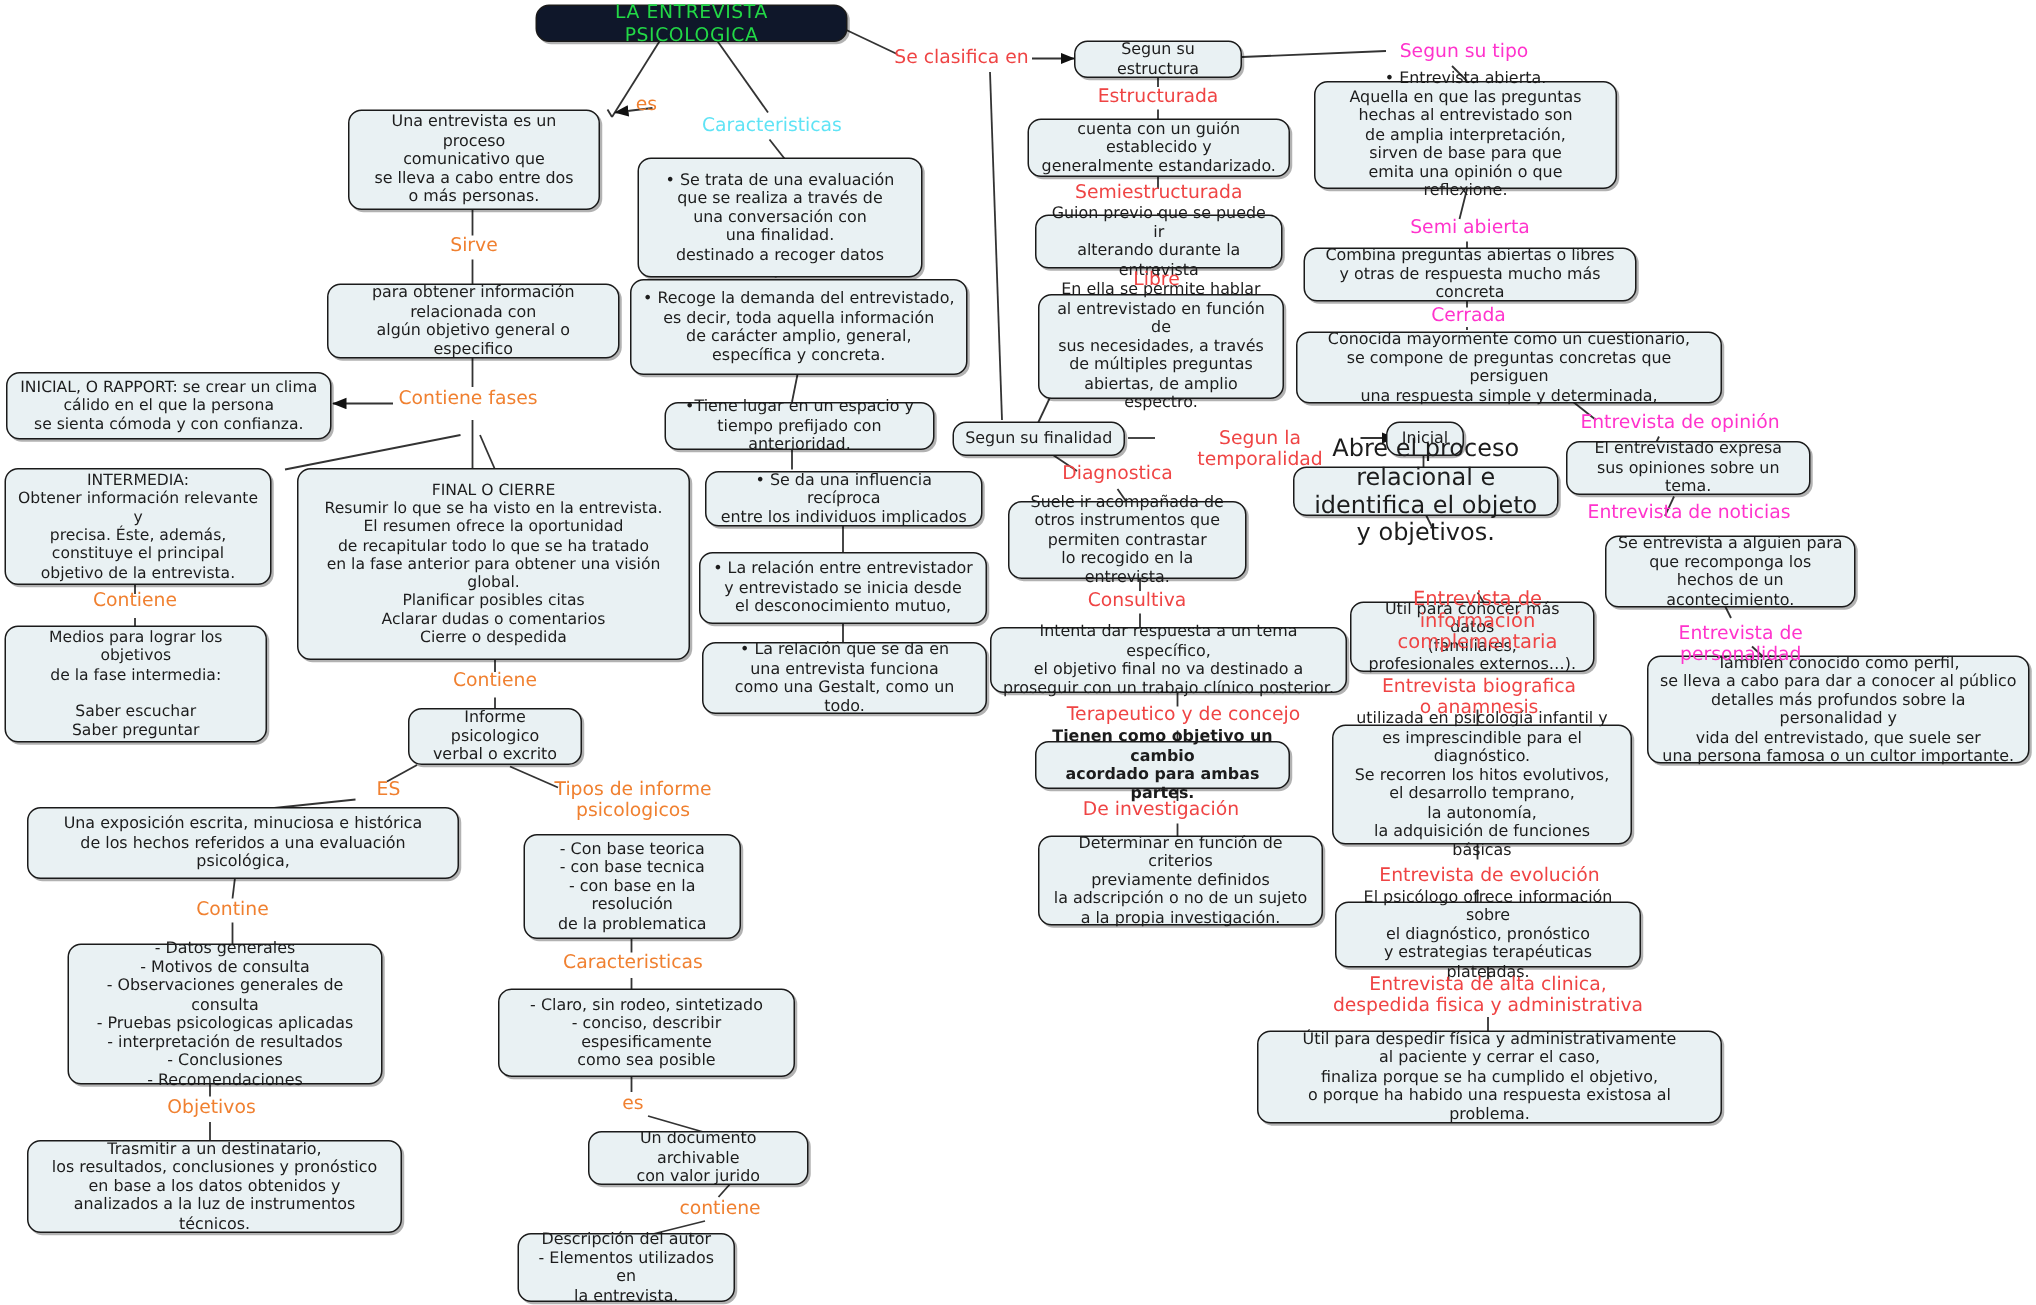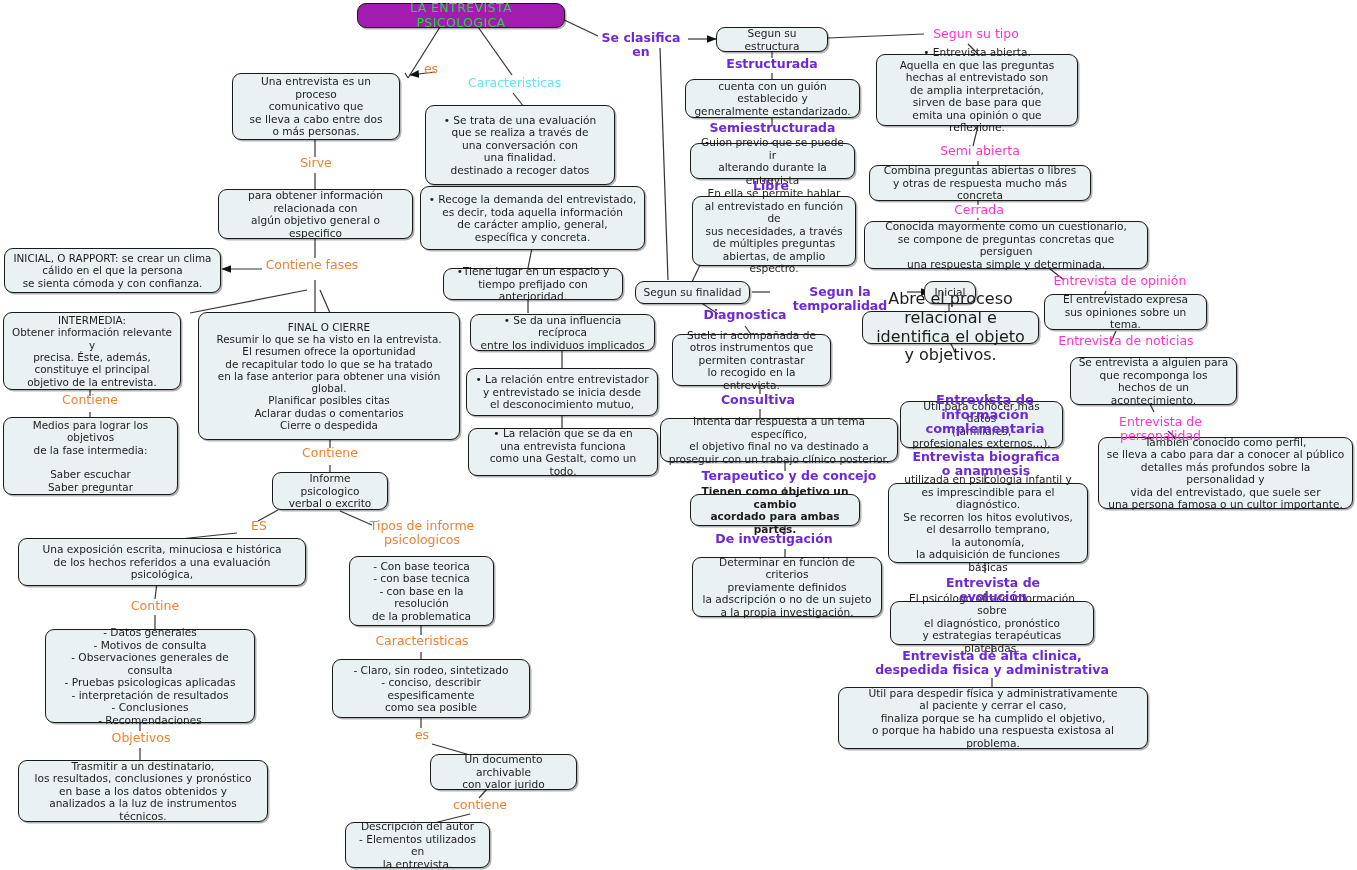--- a/index.html
+++ b/index.html
@@ -20,32 +20,32 @@
     text-align:center;
     display:flex;align-items:center;justify-content:center;
     padding:4px 7px;
     line-height:1.18;
     white-space:pre-line;
     box-shadow:1.5px 1.5px 0 rgba(0,0,0,0.30);
     z-index:3;
   }
   .node.title{
     color:#22d846;
-    background:#a21caf;
+    background:#0f172a;
     letter-spacing:0.4px;
   }
   .lbl{
     position:absolute;
     white-space:pre-line;
     text-align:center;
     line-height:1.12;
     z-index:4;
     background:transparent;
   }
-  .lbl.green{color:#6d28d9;font-weight:bold;}
+  .lbl.green{color:#ef4444;}
   .lbl.orange{color:#f08030;}
   .lbl.magenta{color:#ff33cc;}
   .lbl.cyan{color:#5fe3f5;}
 </style>
 </head>
 <body>
 
 <div id="canvas">
 
   <svg class="links" viewBox="0 0 1357 870">
@@ -270,21 +270,21 @@
 
   <div class="lbl orange" style="left:108px;top:731px;width:66px;font-size:12.5px;">Objetivos</div>
 
   <div class="lbl orange" style="left:410px;top:728px;width:24px;font-size:12.5px;">es</div>
 
   <div class="node" style="left:18px;top:760px;width:250px;height:62px;font-size:10.6px;">Trasmitir a un destinatario,
 los resultados, conclusiones y pronóstico
 en base a los datos obtenidos y
 analizados a la luz de instrumentos técnicos.</div>
 
-  <div class="node" style="left:430px;top:754px;width:147px;height:36px;font-size:10.6px;">Un documento archivable
+  <div class="node" style="left:392px;top:754px;width:147px;height:36px;font-size:10.6px;">Un documento archivable
 con valor jurido</div>
 
   <div class="lbl orange" style="left:449px;top:798px;width:62px;font-size:12.5px;">contiene</div>
 
   <div class="node" style="left:345px;top:822px;width:145px;height:46px;font-size:10.6px;">Descripción del autor
 - Elementos utilizados en
 la entrevista.</div>
 
   <div class="lbl green" style="left:592px;top:31px;width:98px;font-size:12.5px;">Se clasifica en</div>
 

